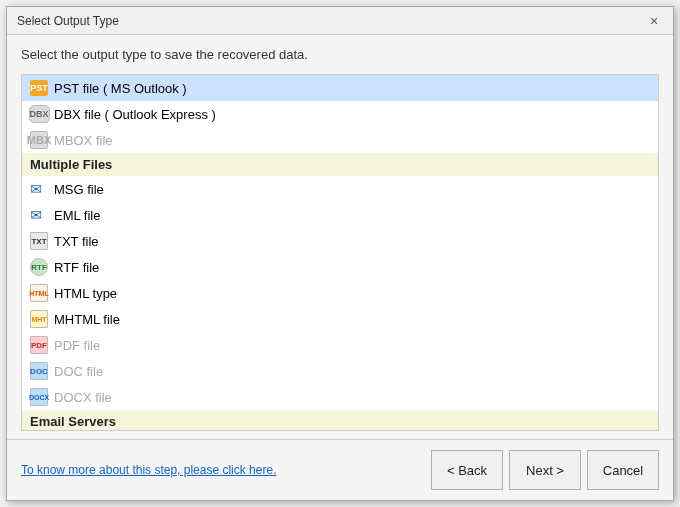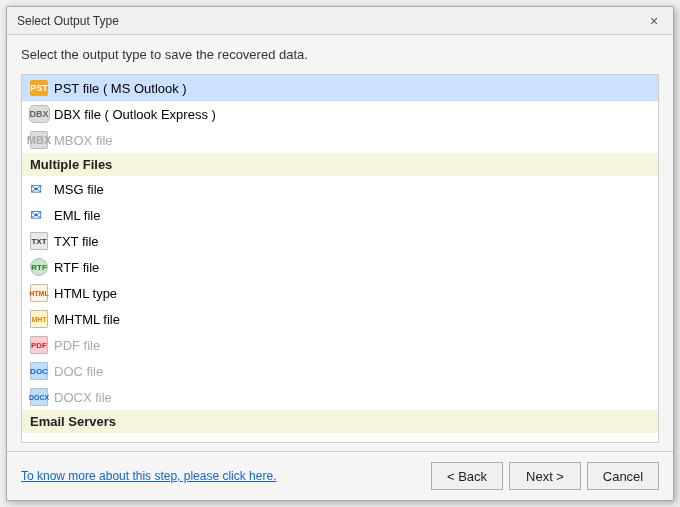--- a/index.html
+++ b/index.html
@@ -139,21 +139,21 @@
       text-decoration: underline;
       font-size: 12px;
       cursor: pointer;
     }
     .footer-buttons {
       display: flex;
       gap: 6px;
     }
     .btn {
       min-width: 72px;
-      height: 28px;
+      height: 40px;
       padding: 0 12px;
       border: 1px solid #adadad;
       background: #f0f0f0;
       cursor: pointer;
       font-size: 13px;
       color: #222;
       font-family: 'Segoe UI', Tahoma, Geneva, Verdana, sans-serif;
     }
     .btn.primary {
       background: #f0f0f0;

